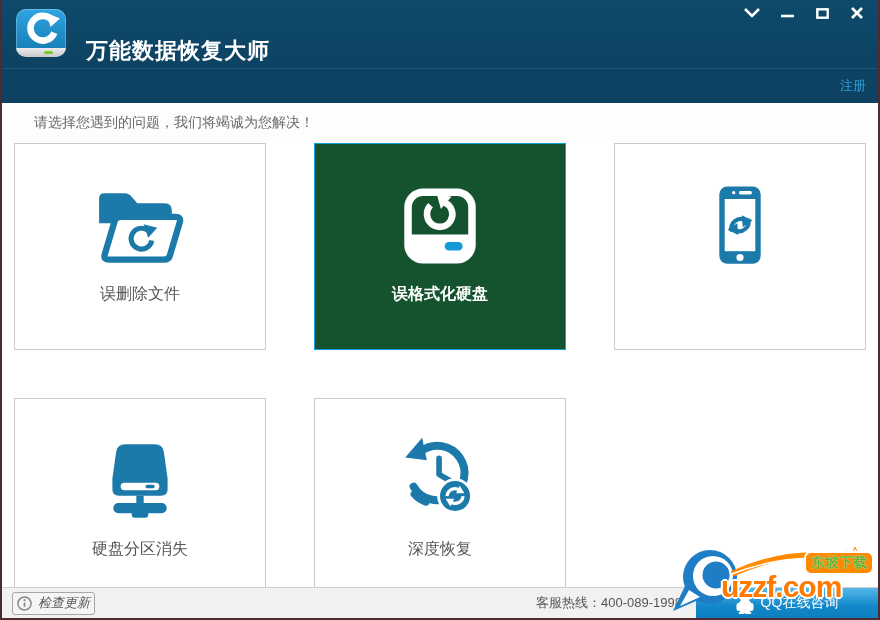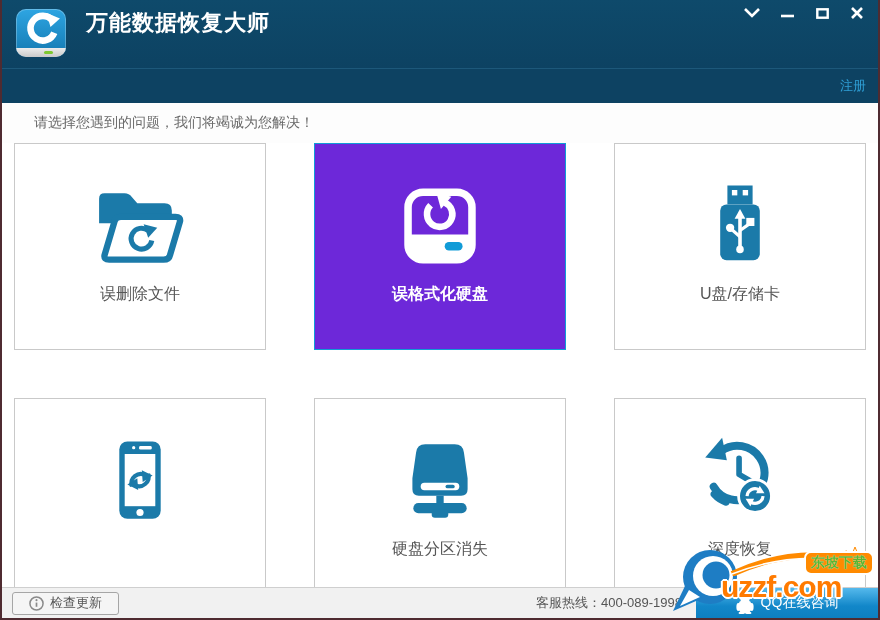--- a/index.html
+++ b/index.html
@@ -34,21 +34,21 @@
   .applogo .swirl{position:absolute;left:5px;top:2px;}
   .applogo .strip{
     position:absolute;left:0;right:0;bottom:0;height:9px;
     background:linear-gradient(180deg,#ececec,#c9c9c9);
   }
   .applogo .led{
     position:absolute;left:28px;bottom:3px;width:9px;height:3px;
     border-radius:2px;background:#7ec832;
   }
   .window-title{
-    position:absolute;left:84px;top:8px;
+    position:absolute;left:84px;top:36px;
     color:#ffffff;font-size:22px;font-weight:600;letter-spacing:1px;
   }
   .win-controls{
     position:absolute;top:6px;right:12px;
     display:flex;align-items:center;gap:17px;
   }
   .win-btn{width:18px;height:14px;display:flex;align-items:center;justify-content:center;cursor:pointer;}
   
   .subbar{
     height:35px;
@@ -75,21 +75,21 @@
     column-gap:10px;row-gap:12px;gap:48px;
   }
   .card{
     position:relative;
     background:#ffffff;
     border:1px solid #c9c9c9;
     box-sizing:border-box;
     cursor:pointer;
   }
   .card--active{
-    background:#6d28d9;
+    background:#14532d;
     border:1px solid #119bd7;
   }
   .card-icon{
     position:absolute;left:0;right:0;top:32px;height:100px;
     display:flex;align-items:center;justify-content:center;
   }
   .card-label{
     position:absolute;left:0;right:0;top:140px;
     text-align:center;
     color:#565656;font-size:16px;
@@ -100,23 +100,24 @@
     position:absolute;left:0;right:0;bottom:0;height:31px;
     background:#f1f1f1;border-top:1px solid #cfcfcf;
     box-sizing:border-box;
     display:flex;align-items:center;
     padding-left:10px;
   }
   .foot-btn{
     display:flex;align-items:center;gap:6px;
     border:1px solid #a6a6a6;border-radius:3px;
     background:#f5f5f5;
-    height:21px;padding:0 16px;
+    height:21px;padding:0 4px;
     color:#555;font-size:13px;cursor:pointer;
     margin-right:18px;
+    font-style:italic;
   }
   .hotline{
     margin-left:auto;color:#555;font-size:13px;margin-right:14px;
   }
   .qq-btn{
     height:30px;min-width:162px;
     background:linear-gradient(180deg,#55b9ec 0%,#1287c9 60%,#0d7fc0 100%);
     display:flex;align-items:center;justify-content:center;gap:7px;
     color:#ffffff;font-size:14px;cursor:pointer;
     padding:0 10px;
@@ -213,38 +214,20 @@
           <rect x="16" y="14" width="68" height="72" rx="16" fill="none" stroke="#ffffff" stroke-width="8"></rect>
           <path d="M16 59 h68 v11 a16 16 0 0 1 -16 16 h-36 a16 16 0 0 1 -16 -16 z" fill="#ffffff"></path>
           <rect x="55" y="67" width="19" height="9" rx="4.5" fill="#119bd7"></rect>
           <path d="M40 28 a13.5 13.5 0 1 0 15 -3" fill="none" stroke="#ffffff" stroke-width="7"></path>
           <polygon points="46,14 62,19 51,32" fill="#ffffff"></polygon>
         </svg>
       </div>
       <div class="card-label">误格式化硬盘</div>
     </div>
 
-    <div class="card">
-      <div class="card-icon">
-        <svg width="90" height="92" viewBox="0 0 100 100">
-          <rect x="36" y="5" width="28" height="21" fill="#1b7aa9"></rect>
-          <rect x="41" y="10" width="6" height="6" fill="#ffffff"></rect>
-          <rect x="53" y="10" width="6" height="6" fill="#ffffff"></rect>
-          <rect x="28" y="26" width="44" height="62" rx="7" fill="#1b7aa9"></rect>
-          <line x1="50" y1="38" x2="50" y2="74" stroke="#ffffff" stroke-width="4"></line>
-          <polygon points="44,42 56,42 50,31" fill="#ffffff"></polygon>
-          <line x1="50" y1="62" x2="41" y2="54" stroke="#ffffff" stroke-width="3.6"></line>
-          <circle cx="39" cy="52" r="4.6" fill="#ffffff"></circle>
-          <line x1="50" y1="55" x2="60" y2="48" stroke="#ffffff" stroke-width="3.6"></line>
-          <rect x="57" y="41" width="9" height="9" fill="#ffffff"></rect>
-          <circle cx="50" cy="76" r="4.2" fill="#ffffff"></circle>
-        </svg>
-      </div>
-      <div class="card-label">U盘/存储卡</div>
-    </div>
 
     <div class="card">
       <div class="card-icon">
         <svg width="90" height="92" viewBox="0 0 100 100">
           <rect x="27" y="6" width="46" height="86" rx="9" fill="#1b7aa9"></rect>
           <rect x="49" y="11" width="14" height="4" rx="1.5" fill="#ffffff"></rect>
           <circle cx="43" cy="13" r="1.8" fill="#ffffff"></circle>
           <rect x="33" y="20" width="34" height="58" fill="#ffffff"></rect>
           <circle cx="50" cy="85" r="4" fill="#ffffff"></circle>
           <path d="M41 56 a10.5 10.5 0 0 1 15 -12.5" fill="none" stroke="#1b7aa9" stroke-width="4.6"></path>

